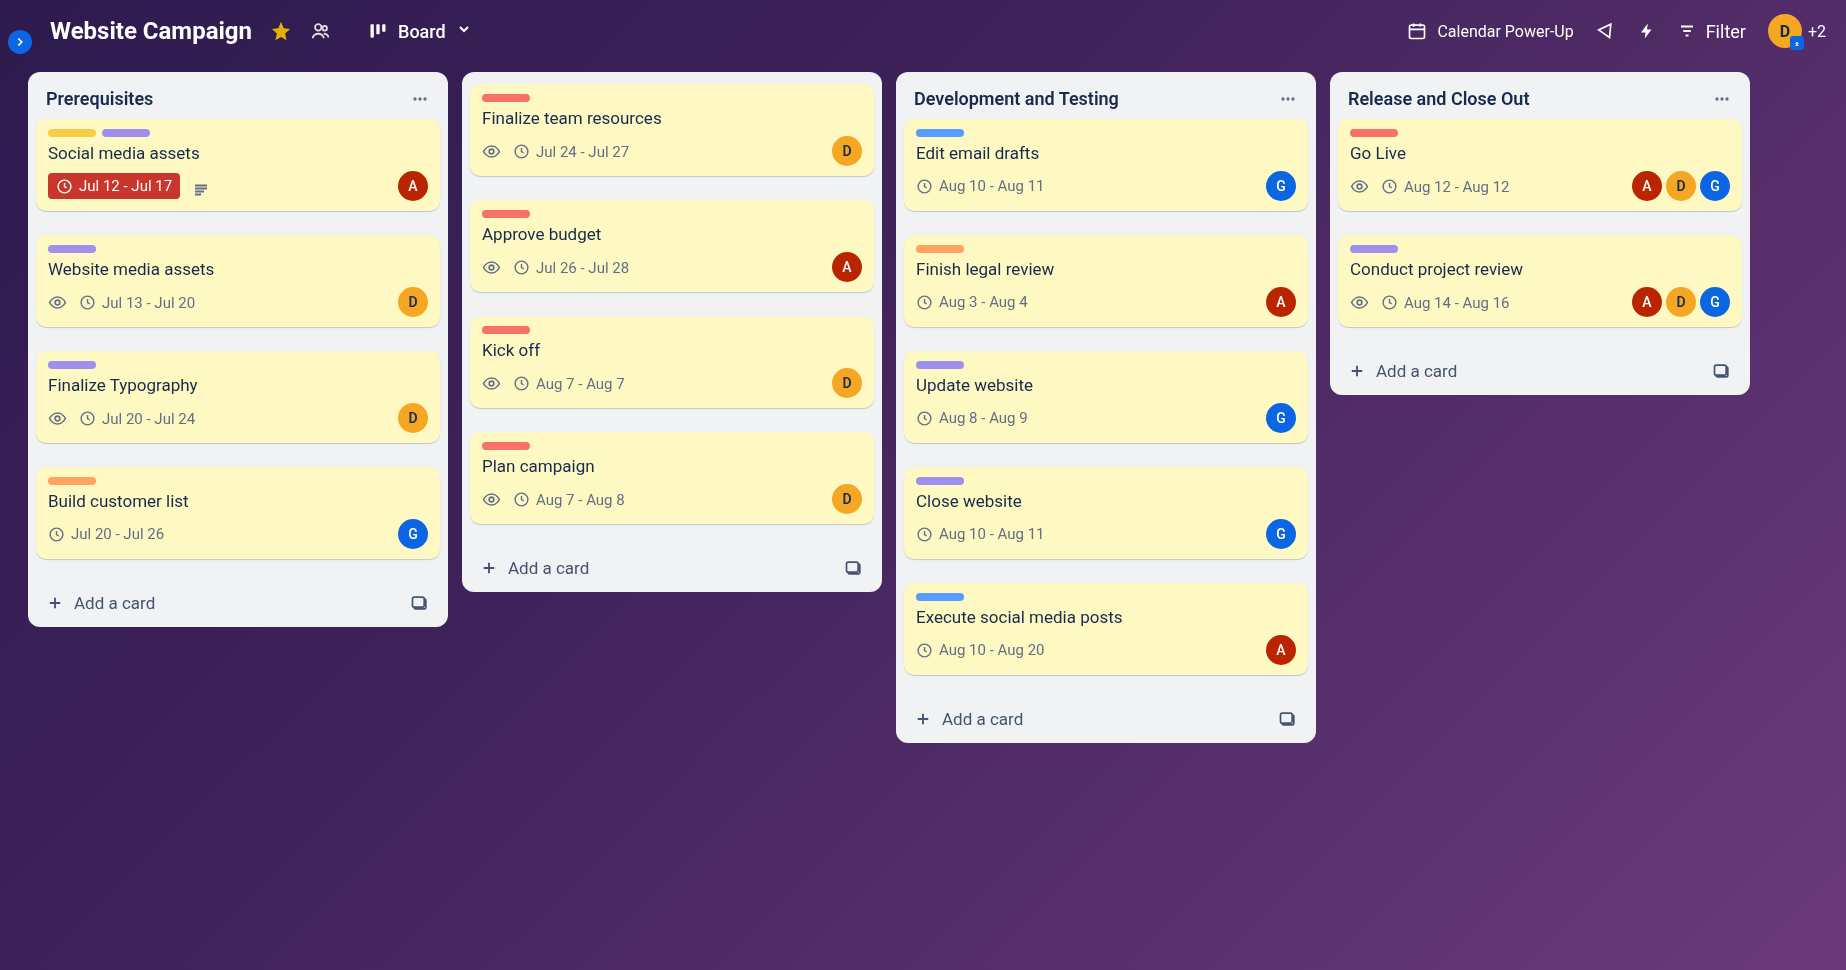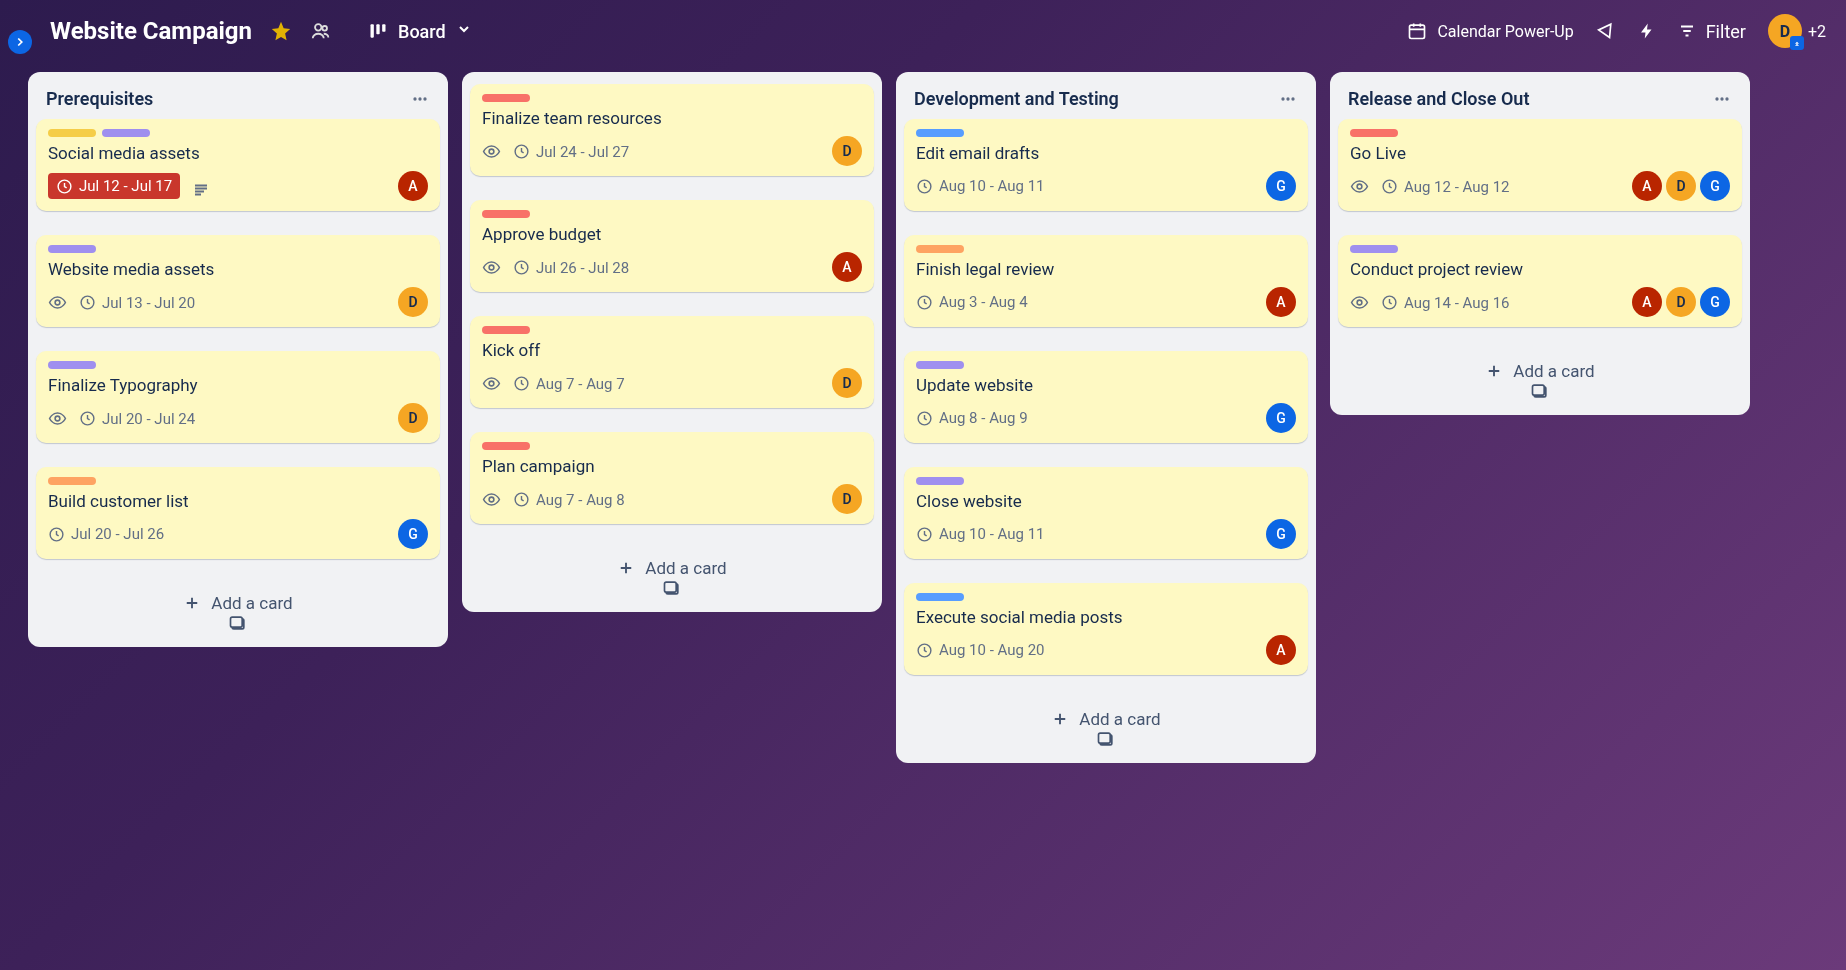--- a/index.html
+++ b/index.html
@@ -125,21 +125,20 @@
   display: flex; align-items: center; justify-content: center;
   color: white; font-size: 14px; font-weight: 500;
 }
 .av-A { background: #b92500; }
 .av-D { background: #f5a623; color: #172b4d; font-weight: 600; }
 .av-G { background: #0c66e4; }
 .add-card {
   display: flex; align-items: center; justify-content: space-between;
   padding: 10px 10px 4px 10px;
   color: #44546f;
-  flex-direction: column;
 }
 .add-card-btn { display: flex; align-items: center; gap: 10px; cursor: pointer; font-size: 17px; }
 .template-btn { cursor: pointer; }
 svg { display: block; }
 </style>
 </head>
 <body>
 
 <div class="expand-btn">
   <svg viewBox="0 0 24 24" fill="none" stroke="currentColor" stroke-width="3">

